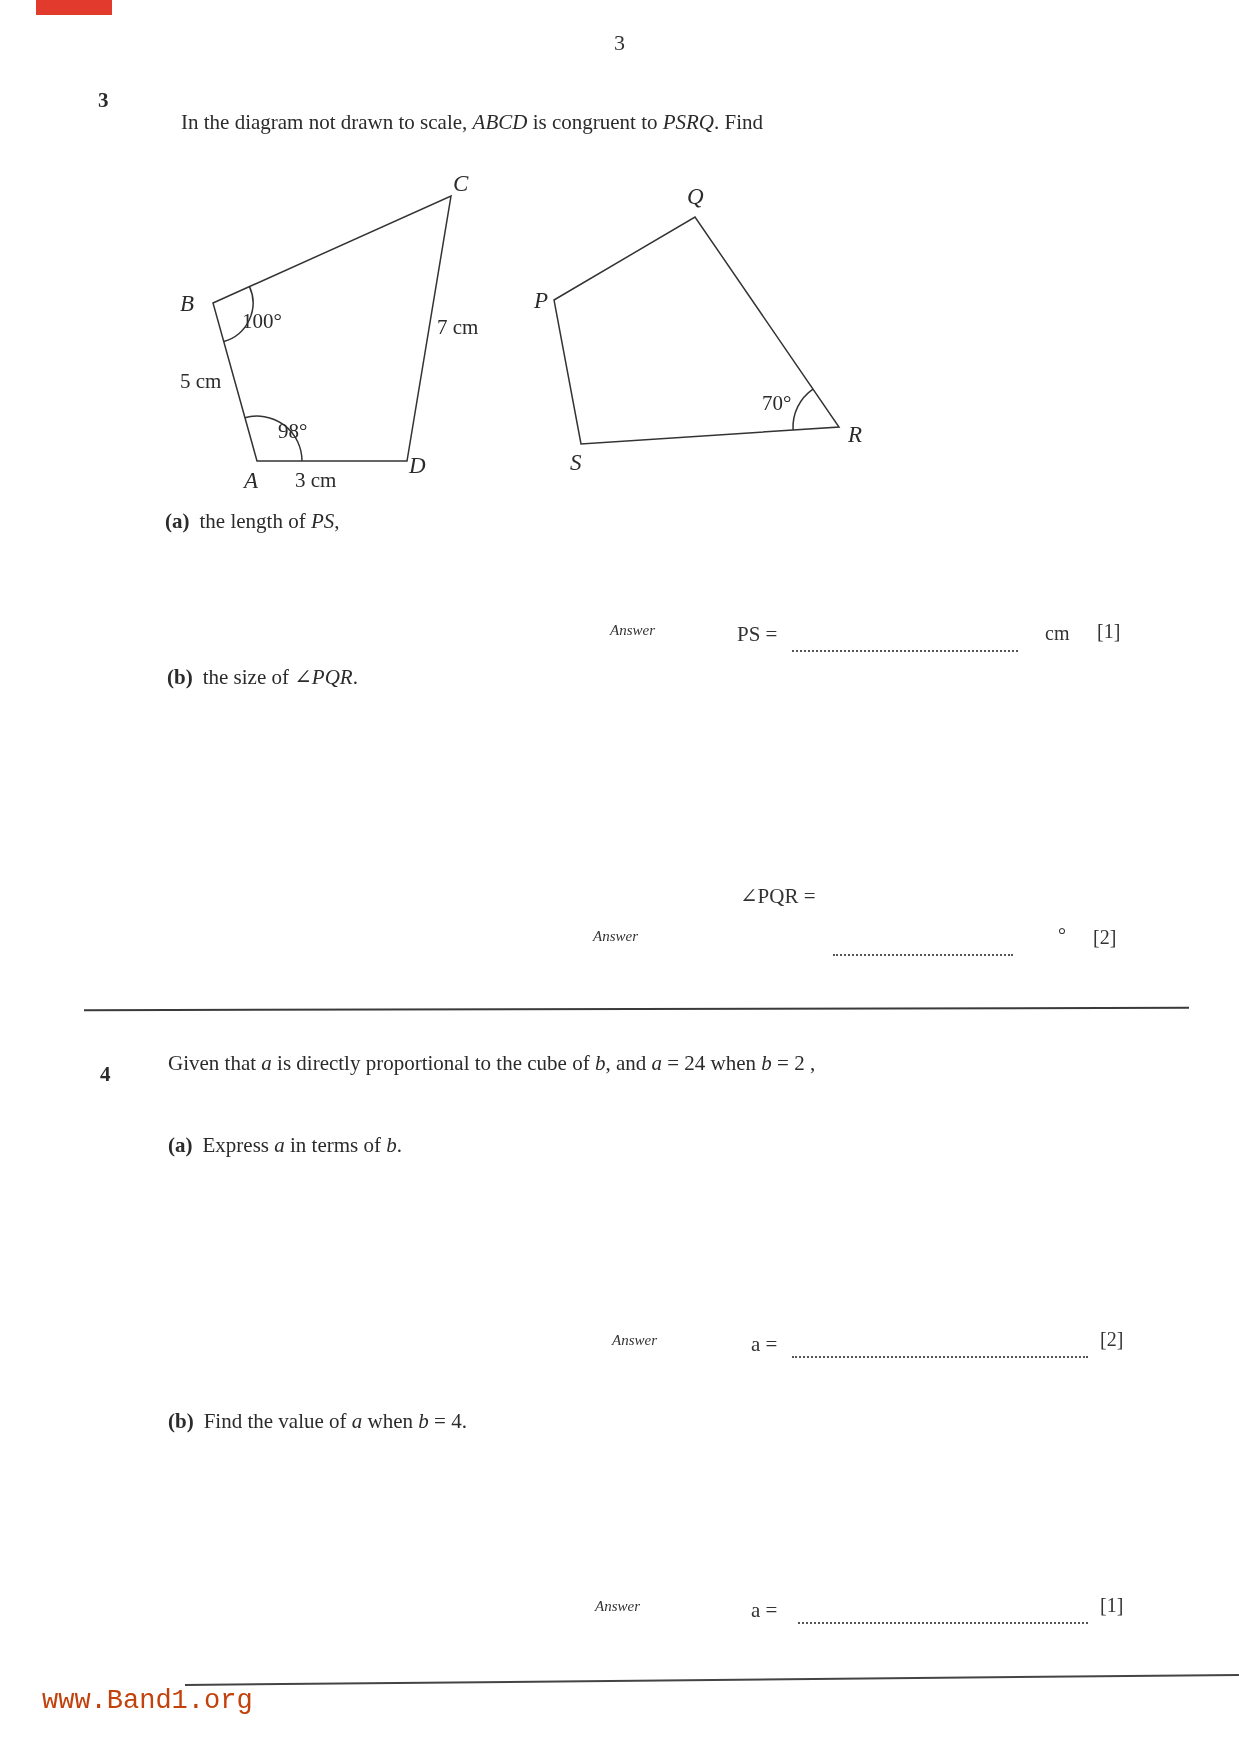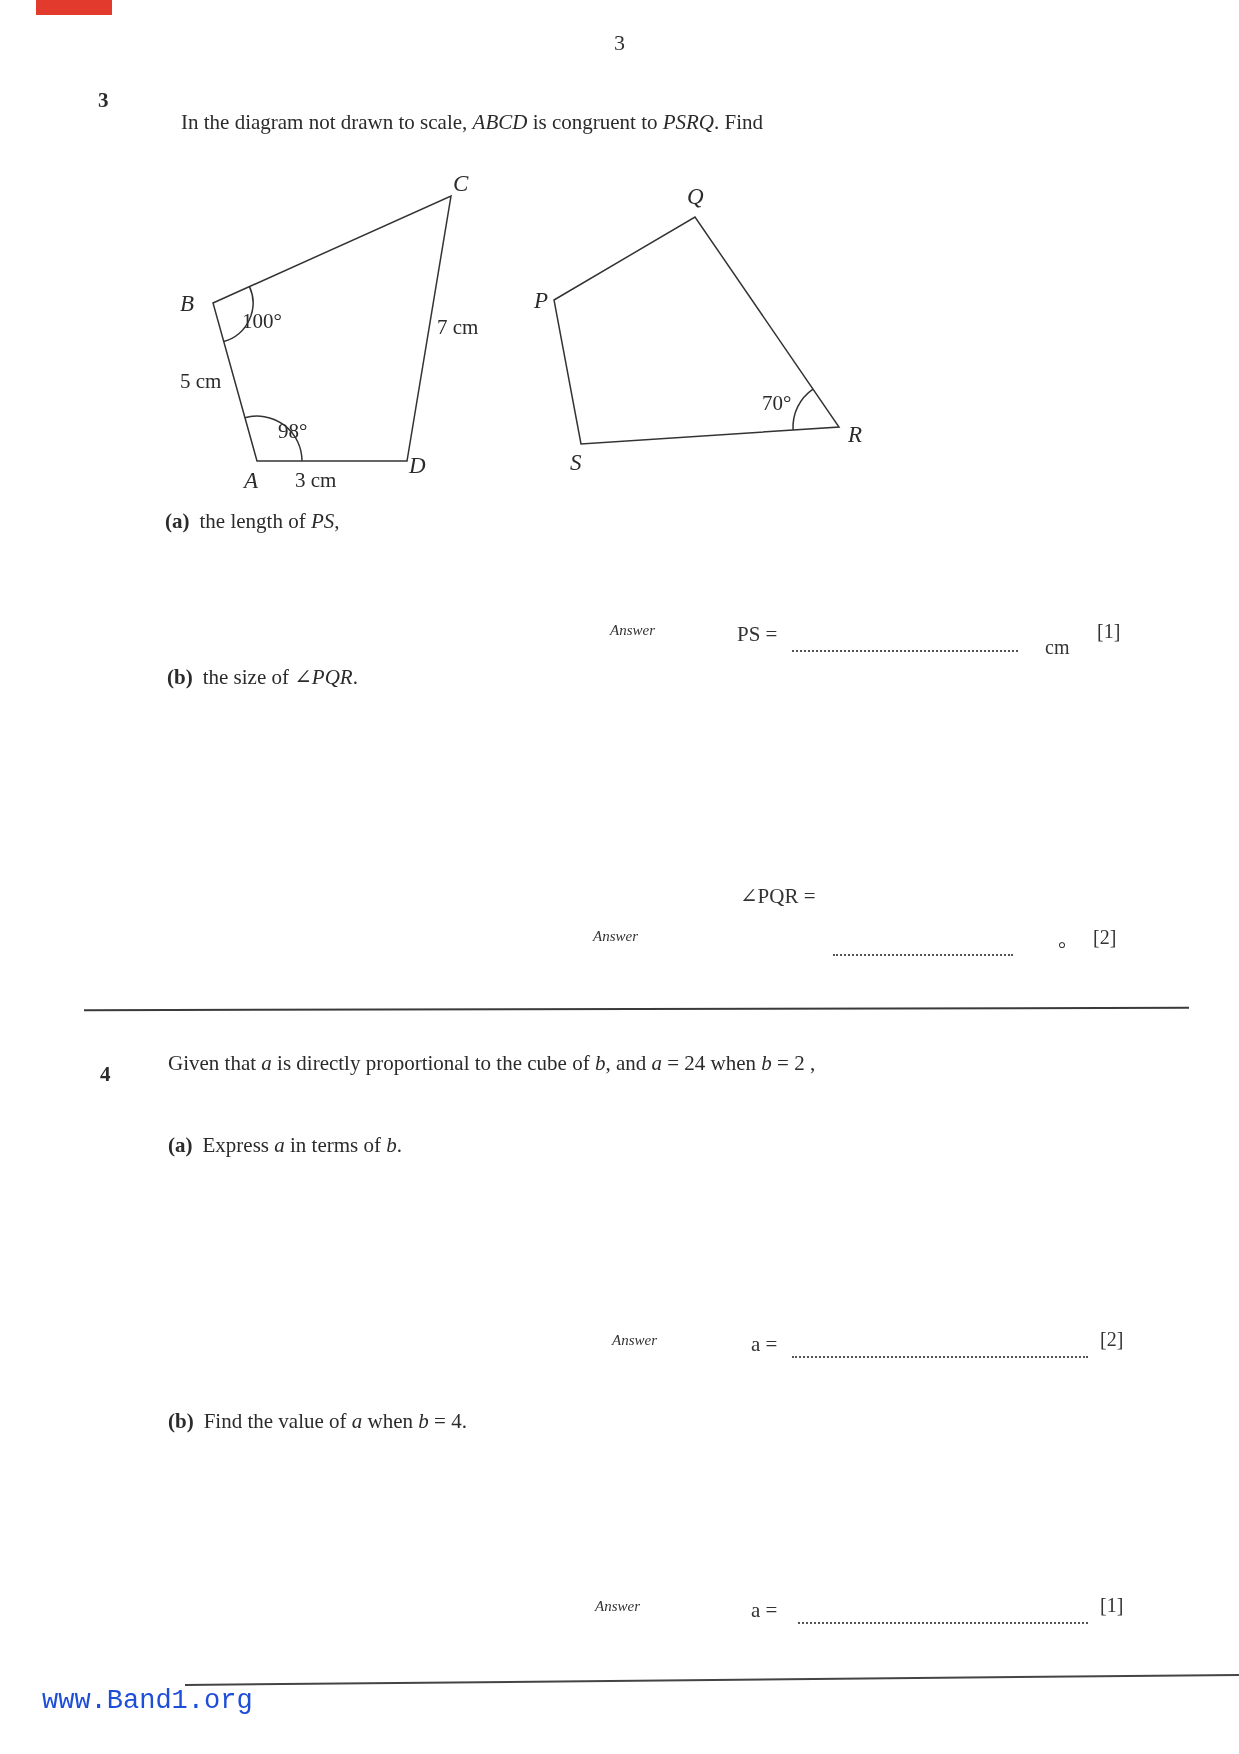--- a/index.html
+++ b/index.html
@@ -12,25 +12,25 @@
   .abs { position:absolute; }
   .txt { font-size:21px; line-height:26px; color:#2b2b2b; }
   .it  { font-style:italic; }
   .qnum { font-size:21px; font-weight:bold; color:#2b2b2b; }
   .page-number { left:0; right:0; top:30px; text-align:center; font-size:22px; color:#333; }
   .redact-mark { left:36px; top:0; width:76px; height:15px; background:#e23b2e; }
   .part-row .part-label { font-weight:bold; margin-right:10px; }
   .ans-label { font-style:italic; font-size:15px; color:#333; }
   .ans-lhs   { font-size:21px; color:#333; }
   .ans-dots  { border-bottom:2px dotted #555; }
-  .ans-unit  { font-size:20px; color:#333;margin-top:14px; }
+  .ans-unit  { font-size:20px; color:#333; }
   .marks     { font-size:20px; color:#333; }
   .divider   { border-top:2px solid #3a3a3a; transform:rotate(-0.12deg); }
   .footer-rule { border-top:2px solid #444; transform:rotate(-0.55deg); transform-origin:left center; }
-  .footer-url { font-family:"Liberation Mono","DejaVu Sans Mono",monospace; font-size:27px; color:#1d4ed8; }
+  .footer-url { font-family:"Liberation Mono","DejaVu Sans Mono",monospace; font-size:27px; color:#c2410c; }
   svg text { fill:#2b2b2b; }
   svg .vlabel { font:italic 23px "Liberation Serif", serif; }
   svg .mlabel { font:21px "Liberation Serif", serif; }
   svg .stroke { fill:none; stroke:#333; stroke-width:1.5; }
 </style>
 </head>
 <body>
 
 <div class="page">
 

